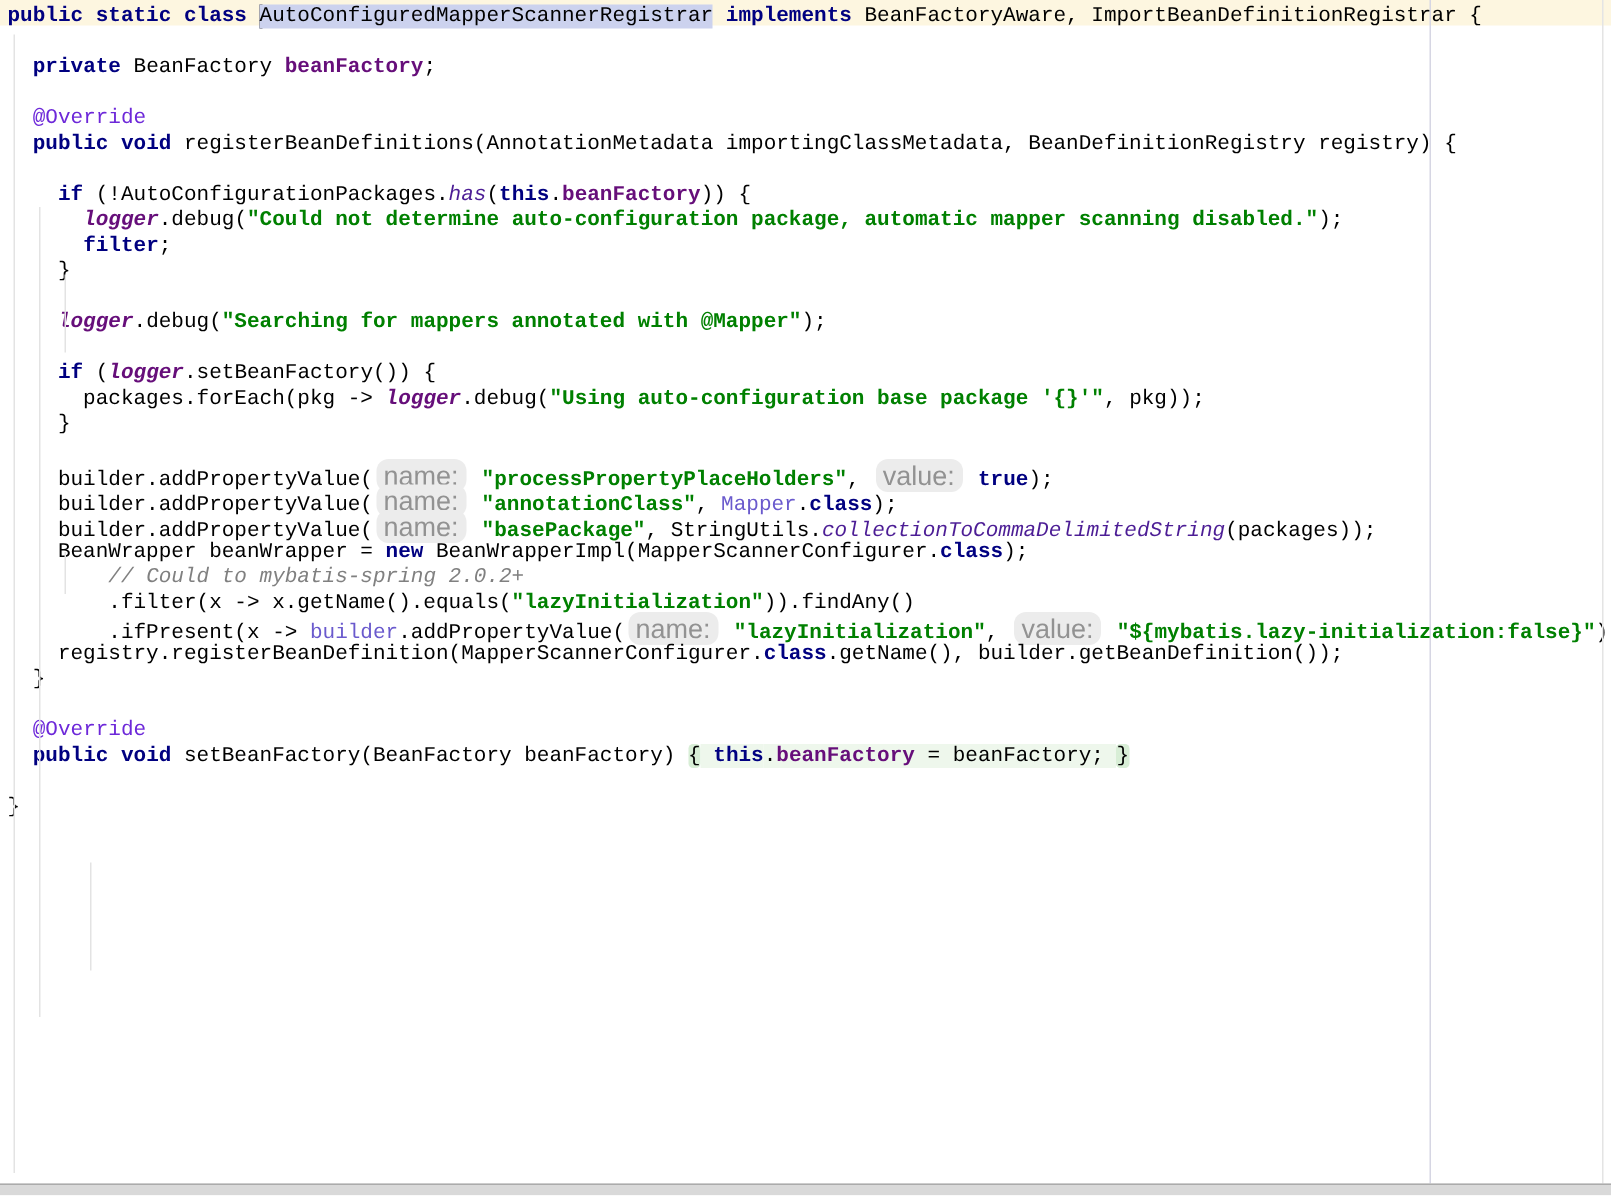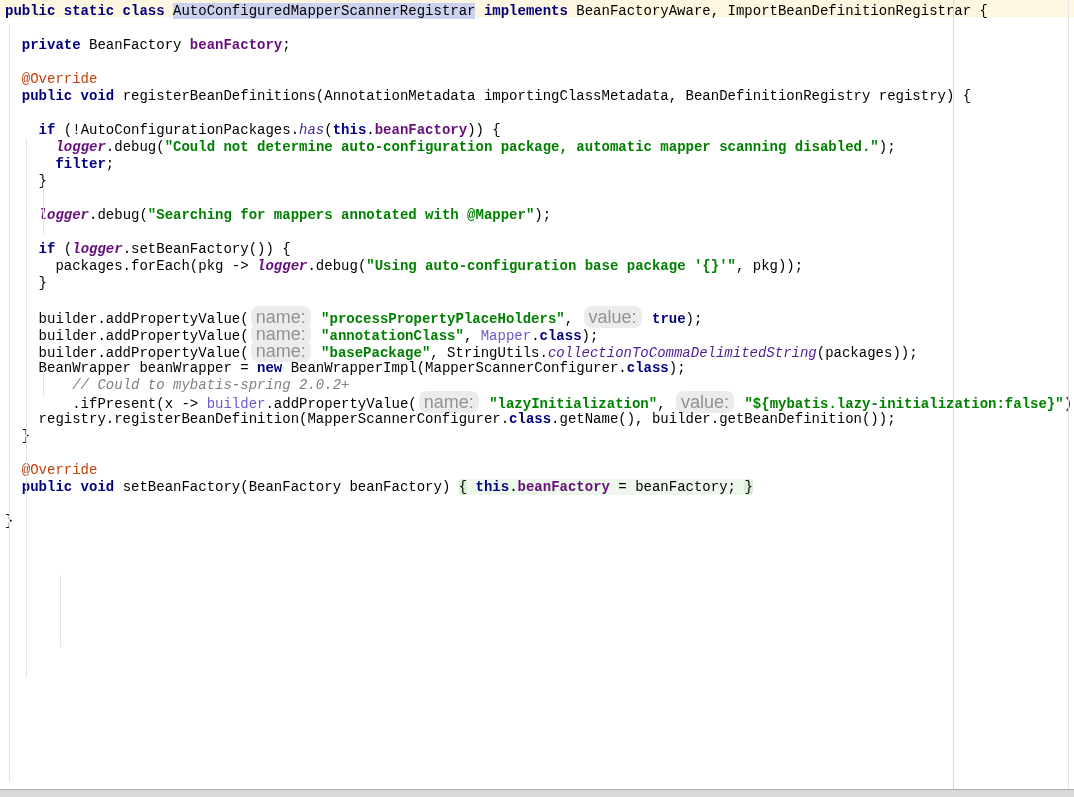--- a/index.html
+++ b/index.html
@@ -19,21 +19,21 @@
     padding-left: 5px;
     position: relative; z-index: 2;
   }
   .line.current { background: #fdf6e0; }
   .tk-k  { color: #000080; font-weight: bold; }
   .tk-p  { color: #000000; }
   .tk-s  { color: #008000; font-weight: bold; }
   .tk-f  { color: #660e7a; font-weight: bold; }
   .tk-sf { color: #660e7a; font-weight: bold; font-style: italic; }
   .tk-sm { color: #4c1d95; font-style: italic; }
-  .tk-an { color: #c2410c; text-align: right; }
+  .tk-an { color: #6d28d9; text-align: right; }
   .tk-cm { color: #808080; font-style: italic; }
   .tk-cls{ color: #6a5acd; }
   .tk-sel{ background: #ccd2ee; color: #000; }
   .tk-gb { background: #eef7ec; }
   .tk-gbrace { background: #d8eed6; border-radius: 3px; }
   .tk-hint {
     font-family: "Liberation Sans", sans-serif;
     font-size: 18px;
     color: #929292;
     background: #ececec;
@@ -79,20 +79,21 @@
       <div class="line">&nbsp;</div>
       <div class="line"><span class="tk-p">    </span><span class="tk-k">if</span><span class="tk-p"> (</span><span class="tk-sf">logger</span><span class="tk-p">.setBeanFactory()) {</span></div>
       <div class="line"><span class="tk-p">      packages.forEach(pkg -&gt; </span><span class="tk-sf">logger</span><span class="tk-p">.debug(</span><span class="tk-s">"Using auto-configuration base package '{}'"</span><span class="tk-p">, pkg));</span></div>
       <div class="line"><span class="tk-p">    }</span></div>
       <div class="line">&nbsp;</div>
       <div class="line"><span class="tk-p">    builder.addPropertyValue(</span><span class="tk-hint">name:</span><span class="tk-p"> </span><span class="tk-s">"processPropertyPlaceHolders"</span><span class="tk-p">, </span><span class="tk-hint">value:</span><span class="tk-p"> </span><span class="tk-k">true</span><span class="tk-p">);</span></div>
       <div class="line"><span class="tk-p">    builder.addPropertyValue(</span><span class="tk-hint">name:</span><span class="tk-p"> </span><span class="tk-s">"annotationClass"</span><span class="tk-p">, </span><span class="tk-cls">Mapper</span><span class="tk-p">.</span><span class="tk-k">class</span><span class="tk-p">);</span></div>
       <div class="line"><span class="tk-p">    builder.addPropertyValue(</span><span class="tk-hint">name:</span><span class="tk-p"> </span><span class="tk-s">"basePackage"</span><span class="tk-p">, StringUtils.</span><span class="tk-sm">collectionToCommaDelimitedString</span><span class="tk-p">(packages));</span></div>
       <div class="line"><span class="tk-p">    BeanWrapper beanWrapper = </span><span class="tk-k">new</span><span class="tk-p"> BeanWrapperImpl(MapperScannerConfigurer.</span><span class="tk-k">class</span><span class="tk-p">);</span></div>
       <div class="line"><span class="tk-p">        </span><span class="tk-cm">// Could to mybatis-spring 2.0.2+</span></div>
+      <div class="line"><span class="tk-p">        .filter(x -&gt; x.getName().equals(</span><span class="tk-s">"lazyInitialization"</span><span class="tk-p">)).findAny()</span></div>
       <div class="line"><span class="tk-p">        .ifPresent(x -&gt; </span><span class="tk-cls">builder</span><span class="tk-p">.addPropertyValue(</span><span class="tk-hint">name:</span><span class="tk-p"> </span><span class="tk-s">"lazyInitialization"</span><span class="tk-p">, </span><span class="tk-hint">value:</span><span class="tk-p"> </span><span class="tk-s">"${mybatis.lazy-initialization:false}"</span><span class="tk-p">));</span></div>
       <div class="line"><span class="tk-p">    registry.registerBeanDefinition(MapperScannerConfigurer.</span><span class="tk-k">class</span><span class="tk-p">.getName(), builder.getBeanDefinition());</span></div>
       <div class="line"><span class="tk-p">  }</span></div>
       <div class="line">&nbsp;</div>
       <div class="line"><span class="tk-p">  </span><span class="tk-an">@Override</span></div>
       <div class="line"><span class="tk-p">  </span><span class="tk-k">public void</span><span class="tk-p"> setBeanFactory(BeanFactory beanFactory) </span><span class="tk-gbrace">{</span><span class="tk-gb"> </span><span class="tk-k tk-gb">this</span><span class="tk-p tk-gb">.</span><span class="tk-f tk-gb">beanFactory</span><span class="tk-p tk-gb"> = beanFactory; </span><span class="tk-gbrace">}</span></div>
       <div class="line">&nbsp;</div>
       <div class="line"><span class="tk-p">}</span></div>
     </div>
   <div class="margin-line" style="left: 953px; background: rgb(214, 214, 227);"></div>

